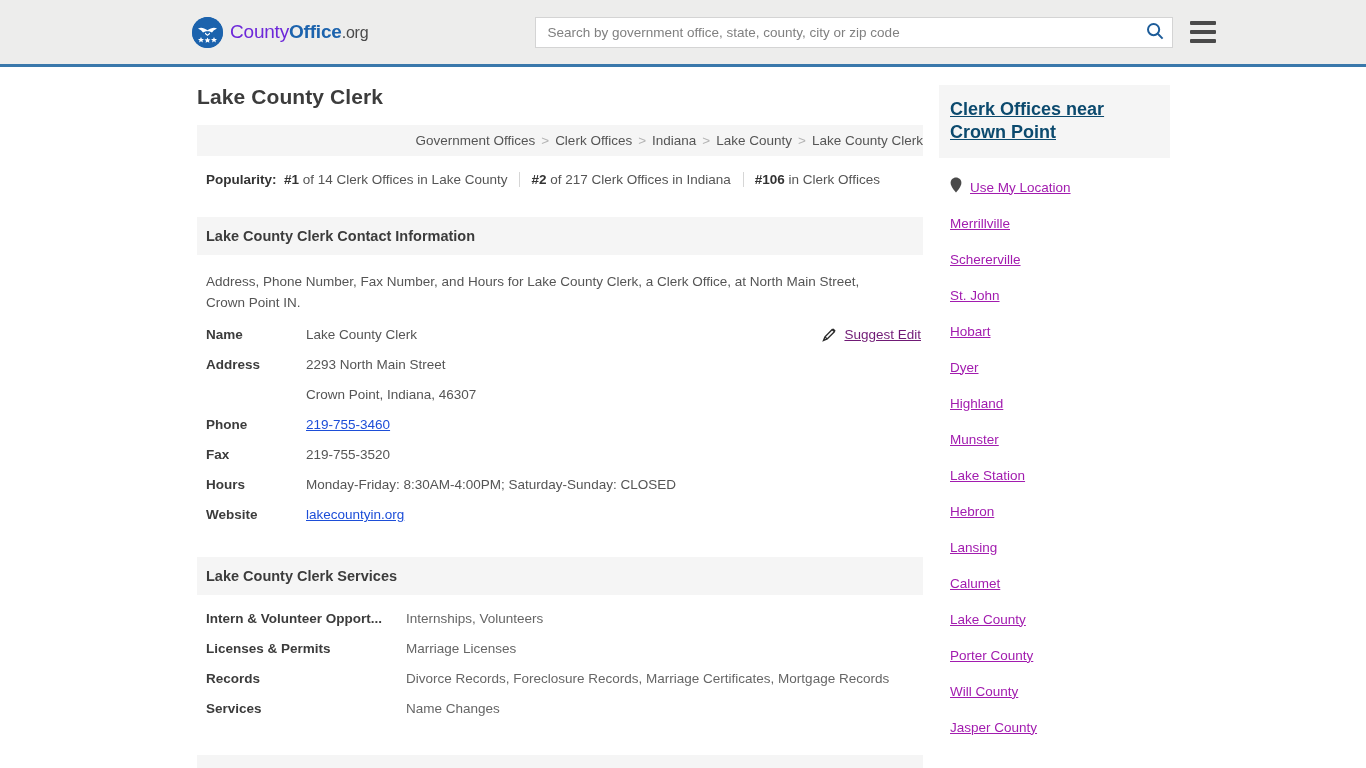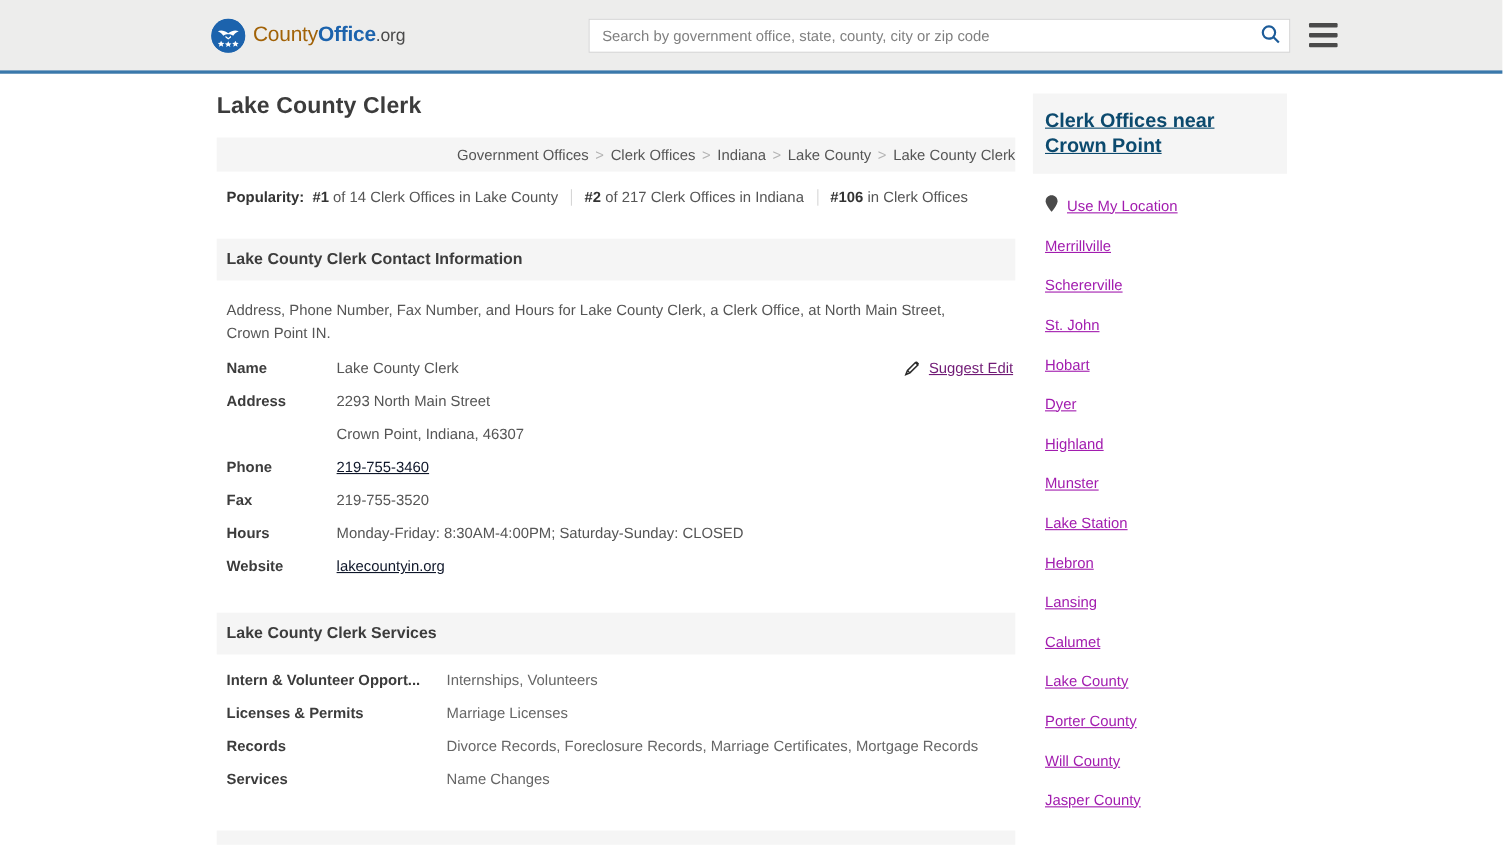--- a/index.html
+++ b/index.html
@@ -35,21 +35,21 @@
     flex: none;
     overflow: hidden;
   }
   .logo-mark svg { position: absolute; left: 0; top: 0; }
   .logo-text {
     font-size: 19px;
     letter-spacing: -0.2px;
     white-space: nowrap;
     color: #222;
   }
-  .logo-text .b1 { color: #a16207; margin-top: 12px; }
+  .logo-text .b1 { color: #6d28d9; margin-top: 12px; }
   .logo-text .b2 { color: #1c63ad; font-weight: bold; }
   .logo-text .b3 { color: #4a4a4a; font-size: 16px; }
 
   .search-area {
     margin-left: 167px;
     display: flex; align-items: center;
   }
   .search-box {
     width: 638px; height: 31px;
     background: #fff;
@@ -174,21 +174,21 @@
   }
   .detail-label {
     width: 109px;
     flex: none;
     padding-left: 9px;
     font-weight: bold;
     color: #3c3c3c;
   }
   .detail-value { color: #555; }
   .detail-value a {
-    color: #0f172a;
+    color: #1d4ed8;
     text-decoration: underline;
   }
   .suggest-edit {
     position: absolute;
     right: 2px;
     top: 0;
     display: flex;
     align-items: flex-start;
     gap: 7px;
     font-size: 13.5px;

